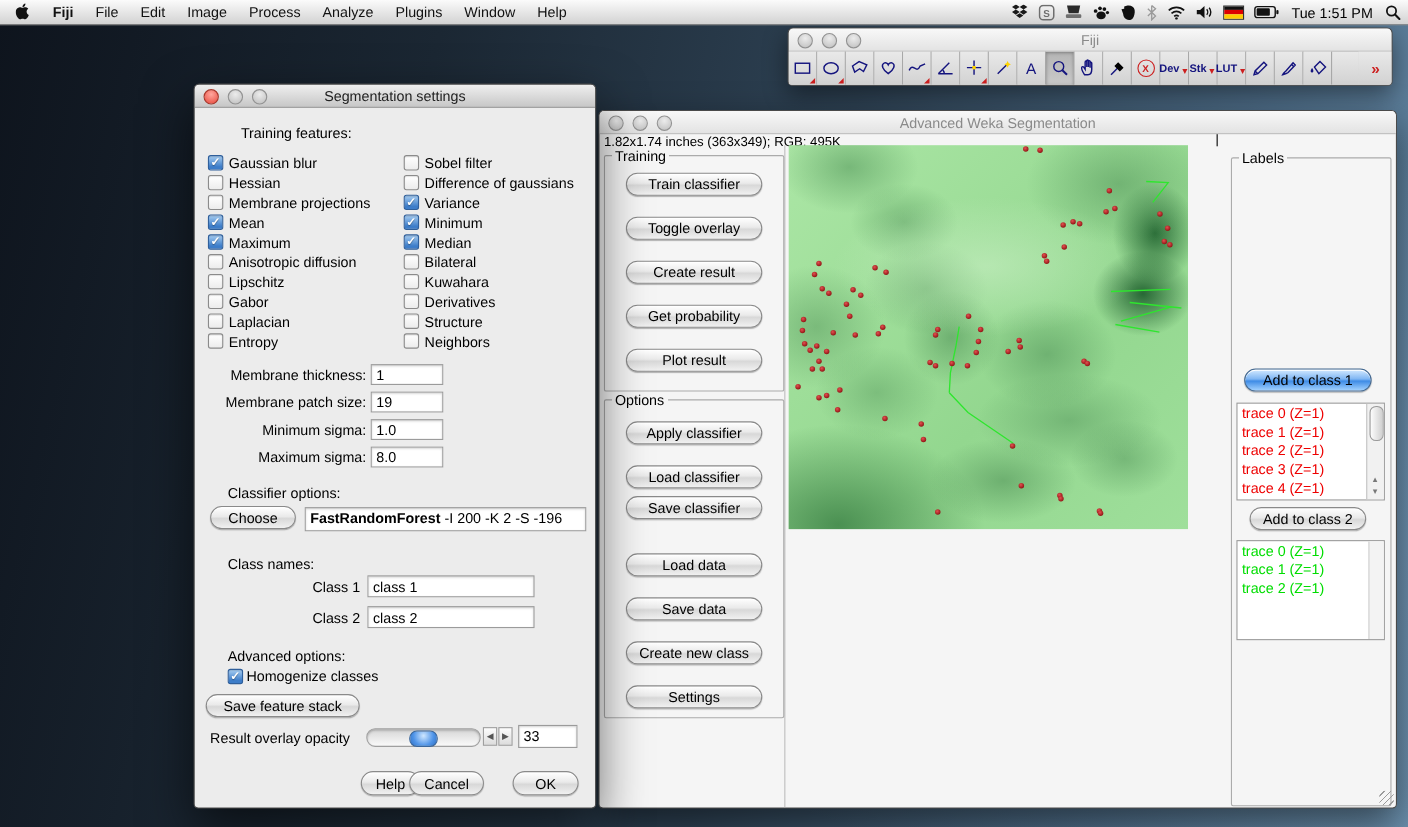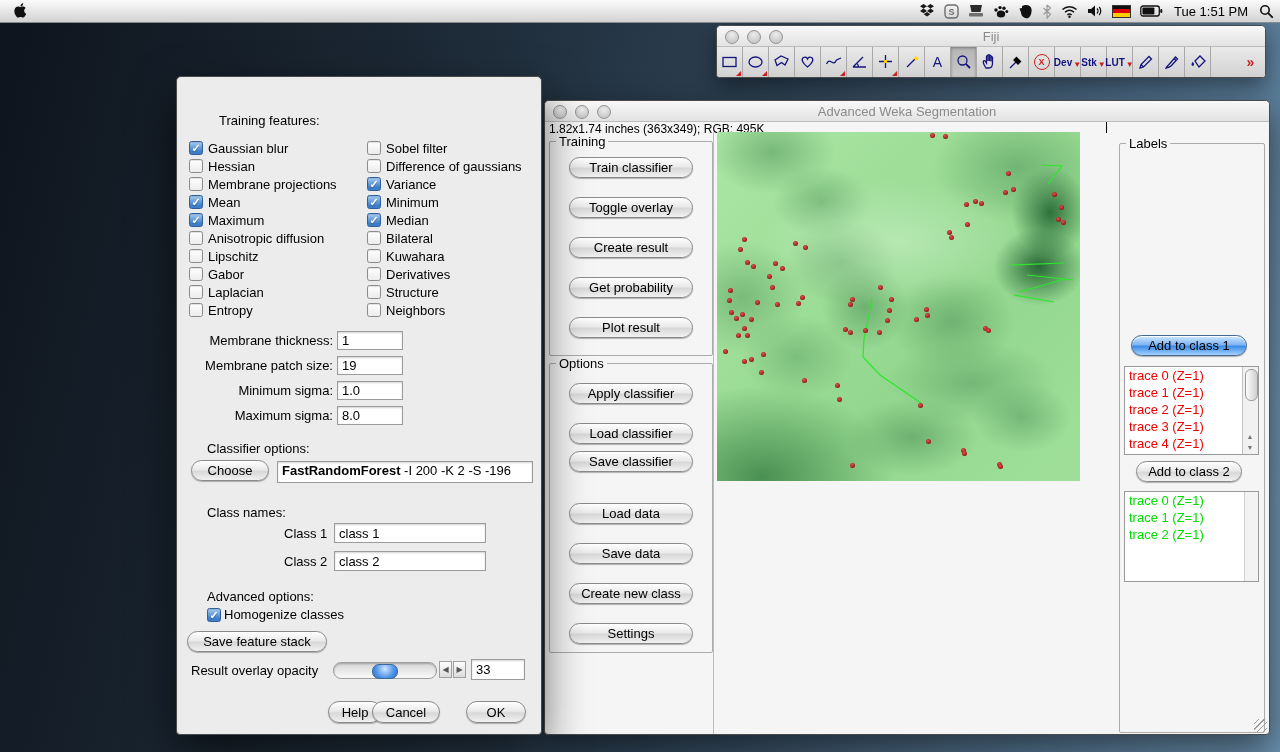--- a/index.html
+++ b/index.html
@@ -138,20 +138,21 @@
 </style>
 </head>
 <body>
 
 <div class="menubar">
   <span class="apple">
     <svg width="14" height="16" viewBox="0 0 14 16">
         <path fill="#111" d="M11.3,8.6c0-2 1.6-3 1.7-3.1-0.9-1.4-2.4-1.6-2.9-1.6-1.2-0.1-2.4 0.7-3 0.7-0.6,0-1.6-0.7-2.6-0.7C3.1,4 1.8,4.8 1.1,6 -0.4,8.5 0.7,12.2 2.1,14.2c0.7,1 1.5,2.1 2.6,2 1,0 1.4-0.6 2.6-0.6 1.2,0 1.6,0.6 2.6,0.6 1.1,0 1.8-1 2.5-2 0.8-1.1 1.1-2.2 1.1-2.3C13.5,11.9 11.3,11.1 11.3,8.6z M9.4,2.7C9.9,2 10.3,1.1 10.2,0.2 9.4,0.2 8.5,0.7 8,1.4 7.5,2 7.1,2.9 7.2,3.8 8.1,3.9 8.9,3.4 9.4,2.7z" transform="scale(0.9)"></path>
       </svg>
   </span>
+  <span id="menu-items"><span class="menu-item app">Fiji</span><span class="menu-item">File</span><span class="menu-item">Edit</span><span class="menu-item">Image</span><span class="menu-item">Process</span><span class="menu-item">Analyze</span><span class="menu-item">Plugins</span><span class="menu-item">Window</span><span class="menu-item">Help</span></span>
   <div class="status-area">
     <span class="status-icon">
         <svg width="16" height="14" viewBox="0 0 16 14">
           <path fill="#1a1a1a" d="M4.5,0 L8,2.3 4.5,4.6 1,2.3Z M11.5,0 L15,2.3 11.5,4.6 8,2.3Z M1,7 L4.5,4.6 8,7 4.5,9.3Z M15,7 L11.5,4.6 8,7 11.5,9.3Z M4.7,10.2 L8,8 11.3,10.2 8,12.4Z"></path>
         </svg>
       </span>
     <span class="status-icon">
         <svg width="15" height="15" viewBox="0 0 15 15">
           <rect x="1" y="1" width="13" height="13" rx="3.5" fill="none" stroke="#6e6e6e" stroke-width="1.4"></rect>
           <text x="7.5" y="11" text-anchor="middle" font-size="9" font-weight="bold" fill="#6e6e6e" font-family="Liberation Sans,sans-serif">S</text>
@@ -325,20 +326,28 @@
         </svg>
       </div>
       <div class="tool-spacer"></div>
       <div class="tool-cell" style="width: 30px; border-right: none;">
         <span class="more">»</span>
       </div>
     </div>
 </div>
 
 <div class="window" id="settings-win">
+  <div class="titlebar">
+    <div class="lights">
+      <span class="light red"></span>
+      <span class="light"></span>
+      <span class="light"></span>
+    </div>
+    <span class="wtitle">Segmentation settings</span>
+  </div>
 
   <span class="stext" style="left:42px;top:36px;">Training features:</span>
   <div id="features">
       <div class="feat">
         <span class="cb on"></span>
         <span>Gaussian blur</span>
       </div>
       <div class="feat">
         <span class="cb"></span>
         <span>Sobel filter</span>

